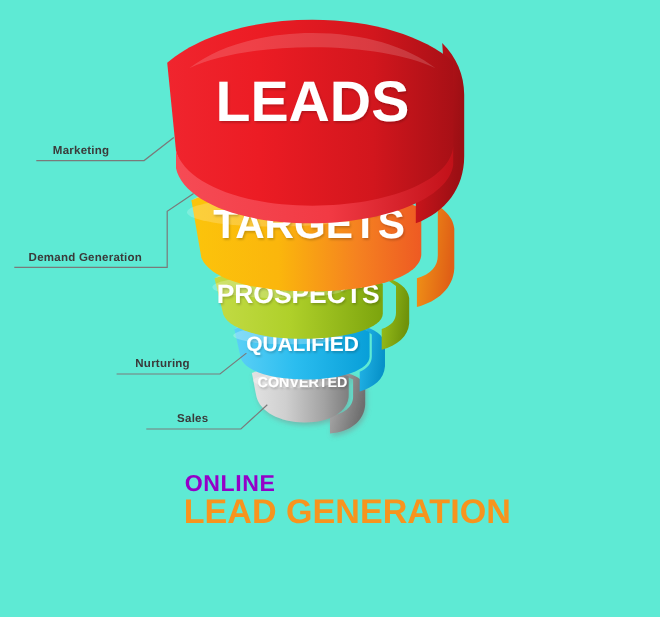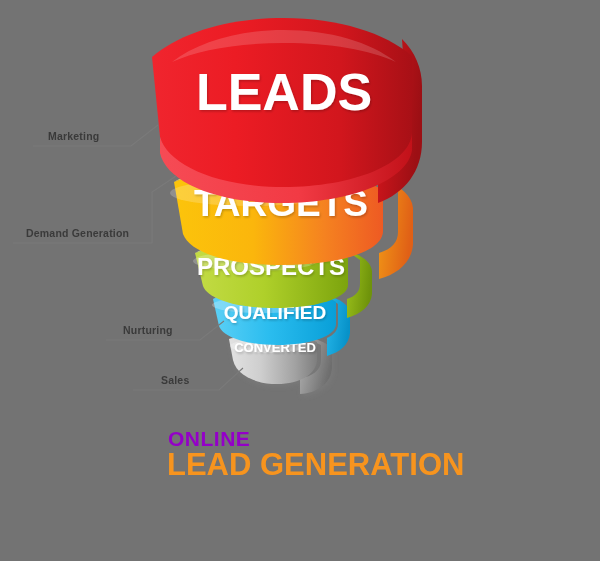--- a/index.html
+++ b/index.html
@@ -7,21 +7,21 @@
     padding: 0;
     background: #ffffff;
   }
   body {
     font-family: "Liberation Sans", sans-serif;
   }
   #stage {
     position: relative;
     width: 600px;
     height: 561px;
-    background: #737373;
+    background: #5eead4;
     overflow: hidden;
   }
   #funnel-svg {
     position: absolute;
     left: 0;
     top: 0;
     width: 600px;
     height: 561px;
   }
   .layer-label {

